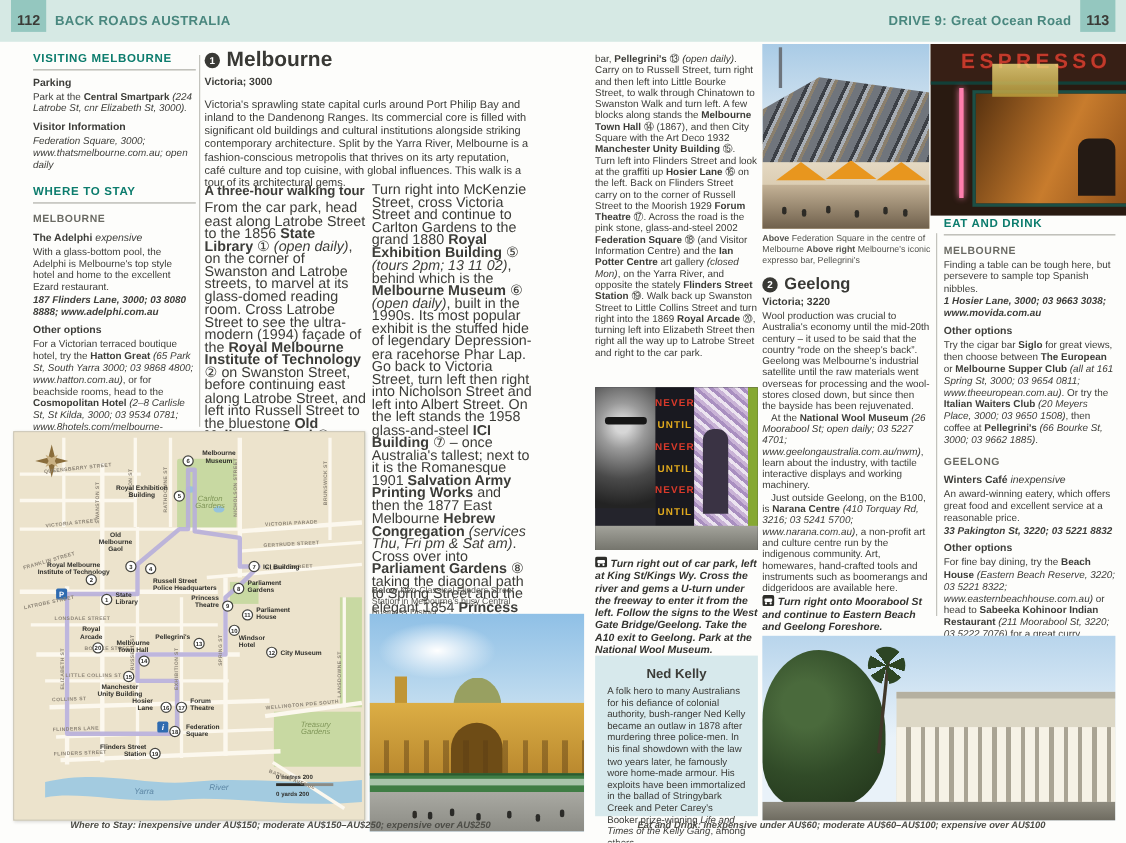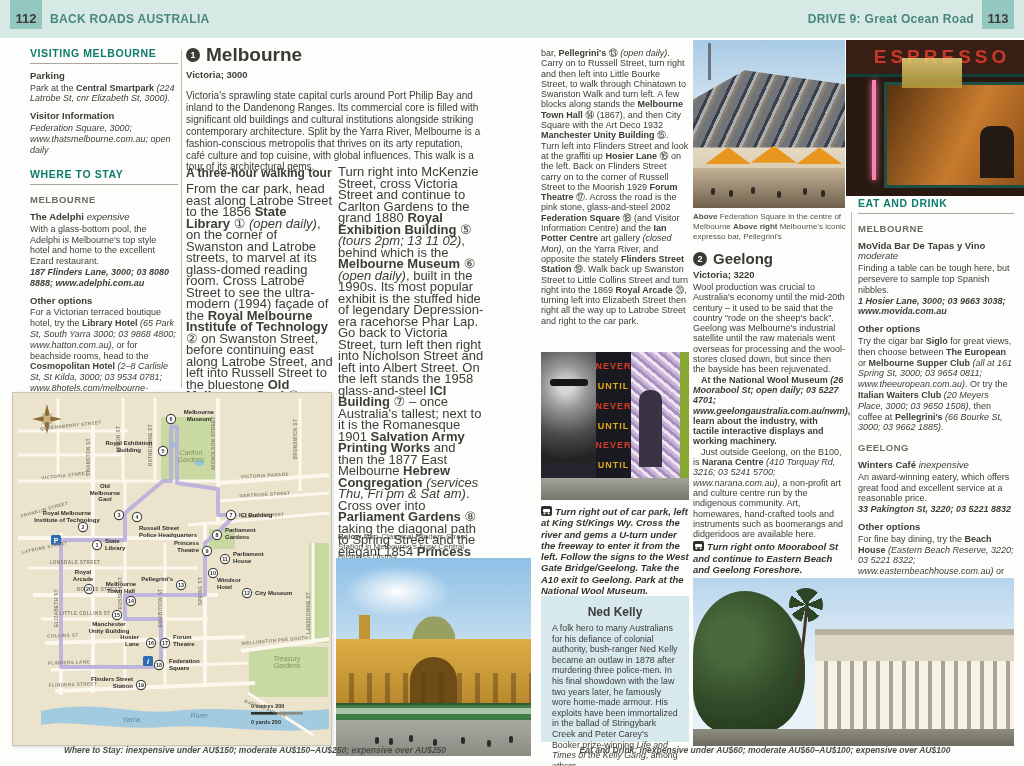--- a/index.html
+++ b/index.html
@@ -138,21 +138,21 @@
   <p class="label-bold">Parking</p>
   <p class="sb-text">Park at the <b>Central Smartpark</b> <i>(224 Latrobe St, cnr Elizabeth St, 3000).</i></p>
   <p class="label-bold">Visitor Information</p>
   <p class="sb-text"><i>Federation Square, 3000; www.thatsmelbourne.com.au; open daily</i></p>
   <div class="sb-head">WHERE TO STAY</div>
   <div class="sb-sub">MELBOURNE</div>
   <p class="entry-name"><span>The Adelphi</span> <span class="price">expensive</span></p>
   <p class="sb-text">With a glass-bottom pool, the Adelphi is Melbourne's top style hotel and home to the excellent Ezard restaurant.</p>
   <p class="sb-addr">187 Flinders Lane, 3000; 03 8080 8888; www.adelphi.com.au</p>
   <p class="label-bold">Other options</p>
-  <p class="sb-text">For a Victorian terraced boutique hotel, try the <b>Library Hotel</b> <i>(65 Park St, South Yarra 3000; 03 9868 4800; www.hatton.com.au)</i>, or for beachside rooms, head to the <b>Cosmopolitan Hotel</b> <i>(2–8 Carlisle St, St Kilda, 3000; 03 9534 0781; www.8hotels.com/melbourne-hotels/cosmopolitan-hotel).</i></p>
+  <p class="sb-text">For a Victorian terraced boutique hotel, try the <b>Hatton Great</b> <i>(65 Park St, South Yarra 3000; 03 9868 4800; www.hatton.com.au)</i>, or for beachside rooms, head to the <b>Cosmopolitan Hotel</b> <i>(2–8 Carlisle St, St Kilda, 3000; 03 9534 0781; www.8hotels.com/melbourne-hotels/cosmopolitan-hotel).</i></p>
   <div class="sb-sub">GEELONG</div>
   <p class="entry-name"><span>The Haymarket Hotel</span> <span class="price">expensive</span></p>
   <p class="sb-text">A six-room boutique hotel, built in 1855.</p>
   <p class="sb-addr">244 Moorabool St, 3220; 03 5221 1174; www.haymarkethotel.com.au</p>
 </div>
 <div class="vrule" style="left:181px;top:50px;height:338px;"></div>
 
 <div class="abs" style="left:186px;top:44px;width:296px;">
   <div class="title-row">
     <span class="badge">1</span>
@@ -381,21 +381,21 @@
 </div>
 
 <div class="abs" style="left:693px;top:212px;width:153px;">
   <p class="caption" style="margin:0 0 8px 0;"><b>Above</b> Federation Square in the centre of Melbourne <b>Above right</b> Melbourne's iconic expresso bar, Pellegrini's</p>
   <div class="title-row">
     <span class="badge">2</span>
     <span class="art-title small">Geelong</span>
   </div>
   <p class="art-sub" style="margin:2px 0;">Victoria; 3220</p>
   <p class="col-text-r" style="margin:0;">Wool production was crucial to Australia's economy until the mid-20th century – it used to be said that the country “rode on the sheep's back”. Geelong was Melbourne's industrial satellite until the raw materials went overseas for processing and the wool-stores closed down, but since then the bayside has been rejuvenated.</p>
-  <p class="col-text-r indent" style="margin:0;font-weight:bold;">At the <b>National Wool Museum</b> <i>(26 Moorabool St; open daily; 03 5227 4701; www.geelongaustralia.com.au/nwm)</i>, learn about the industry, with tactile interactive displays and working machinery.</p>
+  <p class="col-text-r indent" style="margin:0;">At the <b>National Wool Museum</b> <i>(26 Moorabool St; open daily; 03 5227 4701; www.geelongaustralia.com.au/nwm)</i>, learn about the industry, with tactile interactive displays and working machinery.</p>
   <p class="col-text-r indent" style="margin:0;">Just outside Geelong, on the B100, is <b>Narana Centre</b> <i>(410 Torquay Rd, 3216; 03 5241 5700; www.narana.com.au)</i>, a non-profit art and culture centre run by the indigenous community. Art, homewares, hand-crafted tools and instruments such as boomerangs and didgeridoos are available here.</p>
   <p class="drive" style="margin:2px 0 0 0;"><svg width="11" height="10" viewBox="0 0 11 10">
         <rect width="11" height="10" rx="2" fill="#2e2e2a"></rect>
         <rect x="2" y="3" width="7" height="3.2" rx="1" fill="#fff"></rect>
         <circle cx="3.4" cy="7.6" r="1" fill="#fff"></circle>
         <circle cx="7.6" cy="7.6" r="1" fill="#fff"></circle>
       </svg><span>Turn right onto Moorabool St and continue to Eastern Beach and Geelong Foreshore.</span></p>
 </div>
 <div class="vrule" style="left:851px;top:212px;height:348px;"></div>
 
@@ -405,21 +405,20 @@
   </div>
   <div class="abs esp-neon"></div>
   <div class="abs esp-window"></div>
   <div class="abs esp-sign2"></div>
   <div class="abs esp-person"></div>
 </div>
 
 <div class="sidebar" style="left:858px;top:198px;width:156px;">
   <div class="sb-head first">EAT AND DRINK</div>
   <div class="sb-sub">MELBOURNE</div>
-  <p class="entry-name"><span>MoVida Bar De Tapas y Vino</span> <span class="price">moderate</span></p>
   <p class="sb-text">Finding a table can be tough here, but persevere to sample top Spanish nibbles.</p>
   <p class="sb-addr">1 Hosier Lane, 3000; 03 9663 3038; www.movida.com.au</p>
   <p class="label-bold">Other options</p>
   <p class="sb-text">Try the cigar bar <b>Siglo</b> for great views, then choose between <b>The European</b> or <b>Melbourne Supper Club</b> <i>(all at 161 Spring St, 3000; 03 9654 0811; www.theeuropean.com.au)</i>. Or try the <b>Italian Waiters Club</b> <i>(20 Meyers Place, 3000; 03 9650 1508)</i>, then coffee at <b>Pellegrini's</b> <i>(66 Bourke St, 3000; 03 9662 1885)</i>.</p>
   <div class="sb-sub">GEELONG</div>
   <p class="entry-name"><span>Winters Café</span> <span class="price">inexpensive</span></p>
   <p class="sb-text">An award-winning eatery, which offers great food and excellent service at a reasonable price.</p>
   <p class="sb-addr">33 Pakington St, 3220; 03 5221 8832</p>
   <p class="label-bold">Other options</p>
   <p class="sb-text">For fine bay dining, try the <b>Beach House</b> <i>(Eastern Beach Reserve, 3220; 03 5221 8322; www.easternbeachhouse.com.au)</i> or head to <b>Sabeeka Kohinoor Indian Restaurant</b> <i>(211 Moorabool St, 3220; 03 5222 7076)</i> for a great curry.</p>

